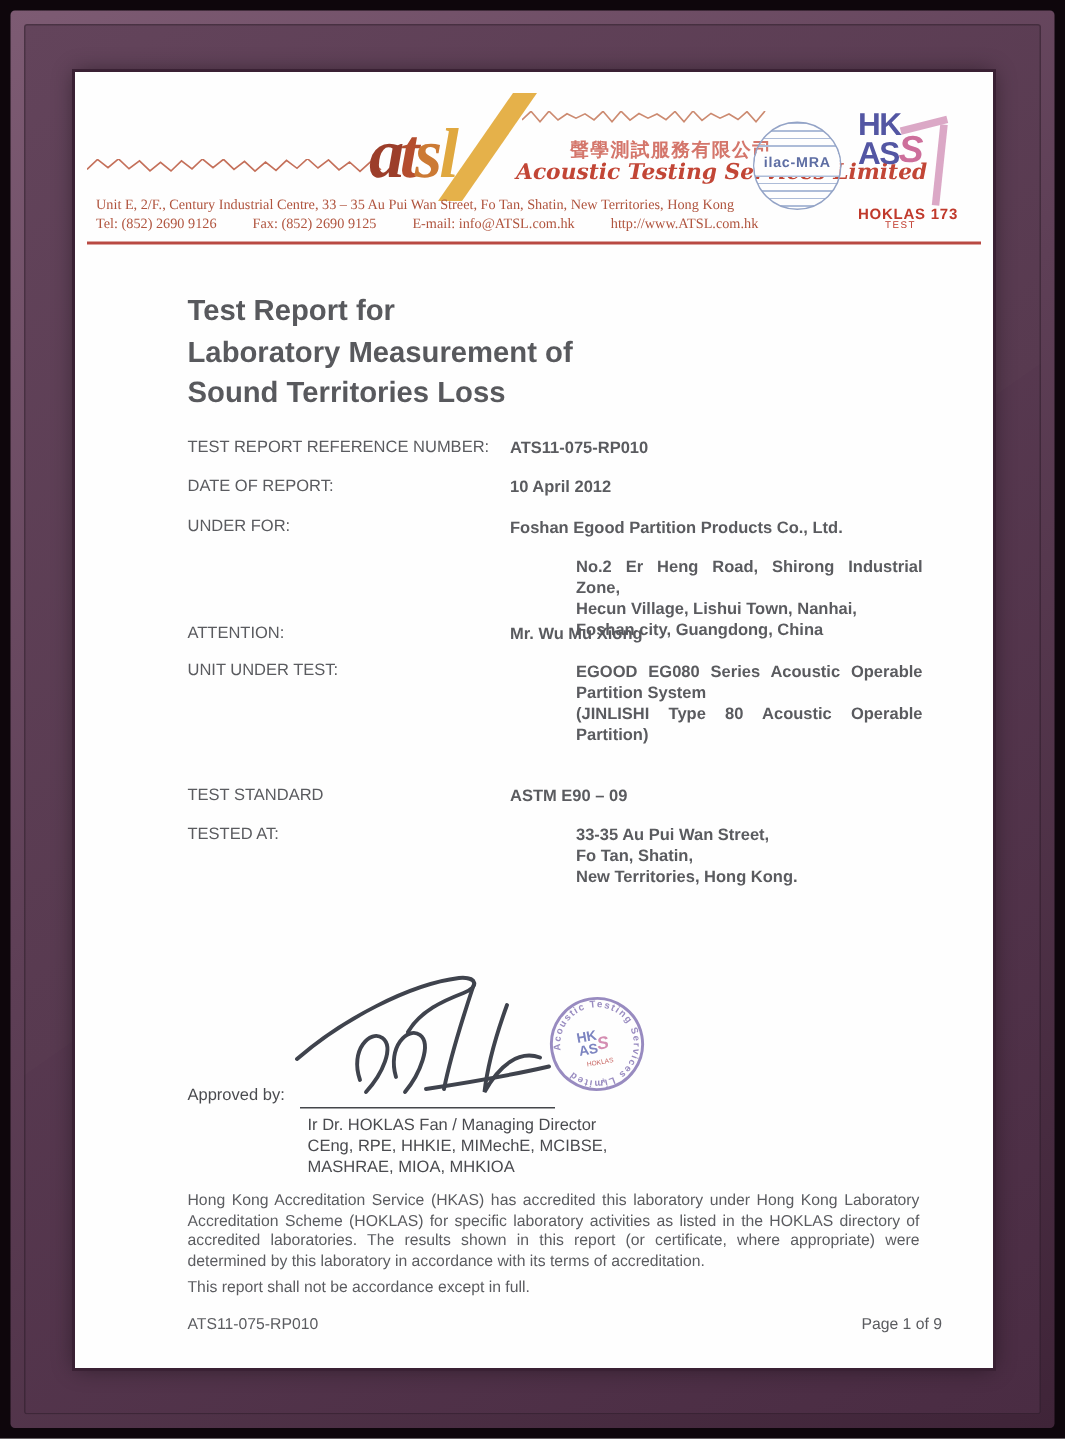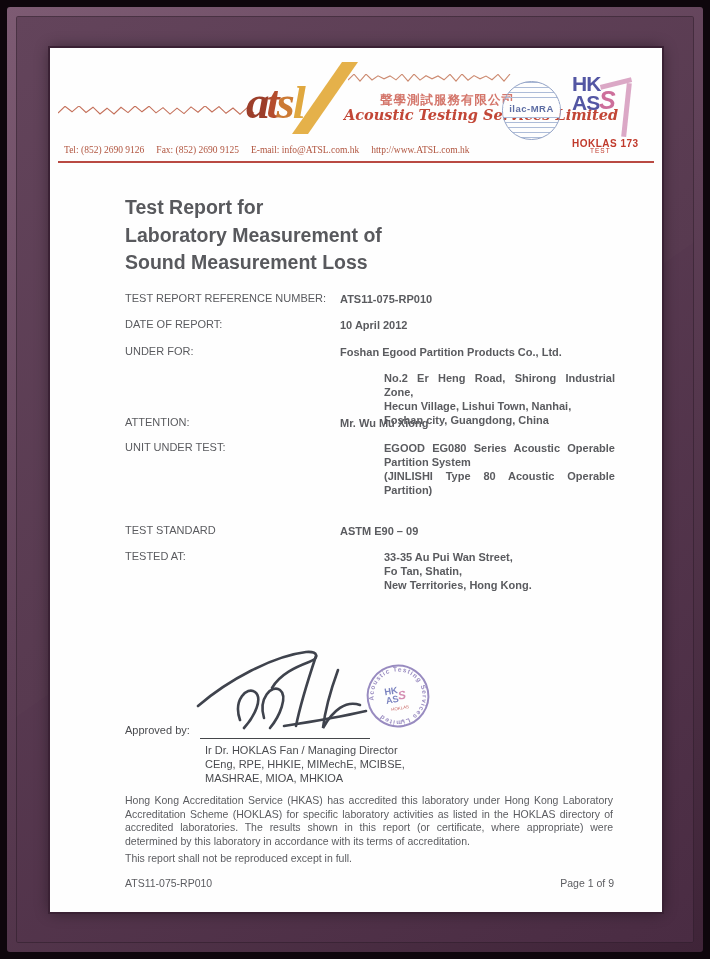--- a/index.html
+++ b/index.html
@@ -20,21 +20,21 @@
   
   .zig{stroke:#c4705a;stroke-width:1.1;fill:none;}
   .atsl-svg{left:196px;top:12px;}
   .logo-cn{left:330px;top:44px;width:180px;font-size:12.5px;font-weight:bold;
            letter-spacing:1px;color:#d4766b;white-space:nowrap;}
   .logo-en{left:294px;top:58px;width:220px;font-family:"DejaVu Serif",serif;
            font-style:italic;font-weight:bold;font-size:14.5px;color:#c24636;white-space:nowrap;}
   .addr{left:14px;top:84px;width:456px;font-family:"Liberation Serif",serif;
         font-size:9.5px;color:#b0543e;white-space:nowrap;}
   .contact{left:14px;top:97px;width:470px;font-family:"Liberation Serif",serif;
-           font-size:9.5px;color:#b0543e;display:flex;gap:12px;white-space:nowrap;position:absolute;}
+           font-size:9.5px;color:#b0543e;display:flex;gap:24px;white-space:nowrap;position:absolute;}
   .contact span{position:static;}
   .ilac{left:452px;top:33px;width:57px;height:57px;border:1.5px solid #93a3c6;border-radius:50%;
         background:repeating-linear-gradient(#adbcd8 0 1px,transparent 1px 5px);overflow:hidden;}
   .ilac .band{left:-4px;right:-4px;top:19px;height:16px;background:#fefefe;}
   .ilac .txt{left:0;right:0;top:21px;text-align:center;font-size:9.5px;font-weight:bold;
              color:#5d6da3;letter-spacing:.5px;}
   .hkas{left:522px;top:26px;width:70px;height:80px;}
   .hkas .hk{left:0;top:0;font-size:21px;font-weight:bold;color:#5356a3;letter-spacing:-1px;line-height:19px;}
   .hkas .as{left:0;top:19px;font-size:21px;font-weight:bold;color:#5356a3;letter-spacing:-1px;line-height:19px;}
   .hkas .pinkS{left:27px;top:12px;font-size:25px;font-style:italic;font-weight:bold;color:#cd6f9b;}
@@ -58,21 +58,21 @@
   .sig-svg{left:138px;top:592px;}
   .sigline{left:150px;top:690px;width:170px;height:0;border-top:1.5px solid #44464a;}
   .appr-name{left:155px;top:695px;font-size:11px;color:#4a4b4f;line-height:14px;}
   .appr-name div{position:static;}
   .stamp{left:299px;top:599px;opacity:.88;}
   
   .accr{left:75px;top:746px;width:488px;font-size:10.5px;color:#5b5c60;line-height:13.5px;
         text-align:justify;}
   .note{left:75px;top:804px;font-size:10.5px;color:#5b5c60;}
   .repno{left:75px;top:829px;font-size:10.5px;color:#5b5c60;}
-  .pageno{right:48px;top:829px;font-size:10.5px;color:#5b5c60;}
+  .pageno{right:34px;top:829px;font-size:10.5px;color:#5b5c60;}
 </style>
 </head>
 <body>
 
 <div class="frame-outer">
   <div class="frame-ring"></div>
   <div class="frame-face"></div>
   <div class="paper">
 
     <svg class="zigL" style="position:absolute;left:8px;top:58px;" width="202" height="10">
@@ -82,20 +82,21 @@
       <polygon points="96,2 112,2 62,74 46,74" fill="#e5b14a"></polygon>
       <text x="0" y="58" font-size="47" font-style="italic" font-weight="bold" font-family="Liberation Serif,serif">
         <tspan fill="#9c3e2a">a</tspan><tspan fill="#b44d2e" dx="-3">t</tspan><tspan fill="#cc7a34" dx="-3">s</tspan><tspan fill="#e0a83f" dx="-2">l</tspan>
       </text>
     </svg>
     <svg style="position:absolute;left:298px;top:26px;" width="164" height="9">
       <polyline class="zig" style="stroke:#cc8a70" points="0,6.0 6,0.2 12,7.2 18,0.1 24,6.0 30,1.8 36,4.8 42,1.9 48,5.9 54,0.2 60,7.2 66,0.1 72,6.1 78,1.7 84,4.8 90,2.0 96,5.8 102,0.3 108,7.2 114,0.0 120,6.2 126,1.6 132,4.8 138,2.0 144,5.7 150,0.4 156,7.2 162,-0.0"></polyline>
     </svg>
     <div class="logo-cn">聲學測試服務有限公司</div>
     <div class="logo-en">Acoustic Testing Services Limited</div>
+    <div class="addr">Unit E, 2/F., Century Industrial Centre, 33 – 35 Au Pui Wan Street, Fo Tan, Shatin, New Territories, Hong Kong</div>
     <div class="contact">
       <span>Tel: (852) 2690 9126</span>
       <span>Fax: (852) 2690 9125</span>
       <span>E-mail: info@ATSL.com.hk</span>
       <span>http://www.ATSL.com.hk</span>
     </div>
 
     <div class="ilac">
       <div class="band"></div>
       <div class="txt">ilac-MRA</div>
@@ -109,21 +110,21 @@
       <div class="pinkS">S</div>
       <div class="hoklas">HOKLAS 173</div>
       <div class="test">TEST</div>
     </div>
 
     <div class="redline"></div>
 
     <div class="title">
       <div>Test Report for</div>
       <div>Laboratory Measurement of</div>
-      <div>Sound Measurement Loss</div>
+      <div>Sound Territories Loss</div>
     </div>
 
     <div class="row" style="top:244px">
       <div class="lbl">TEST REPORT REFERENCE NUMBER:</div>
       <div class="val">ATS11-075-RP010</div>
     </div>
     <div class="row" style="top:270px">
       <div class="lbl">DATE OF REPORT:</div>
       <div class="val">10 April 2012</div>
     </div>
@@ -191,18 +192,18 @@
         </text>
         <text x="50" y="80" font-size="9" fill="#8b7cb8" text-anchor="middle">*</text>
         <text x="37" y="47" font-size="9.5" font-weight="bold" fill="#6b74b8">HK</text>
         <text x="37" y="56" font-size="9.5" font-weight="bold" fill="#6b74b8">AS</text>
         <text x="50" y="54" font-size="12" font-style="italic" font-weight="bold" fill="#cf7fa8">S</text>
         <text x="50" y="64" font-size="4.5" fill="#c0504d" text-anchor="middle">HOKLAS</text>
       </g>
     </svg>
 
     <div class="accr">Hong Kong Accreditation Service (HKAS) has accredited this laboratory under Hong Kong Laboratory Accreditation Scheme (HOKLAS) for specific laboratory activities as listed in the HOKLAS directory of accredited laboratories. The results shown in this report (or certificate, where appropriate) were determined by this laboratory in accordance with its terms of accreditation.</div>
-    <div class="note">This report shall not be reproduced except in full.</div>
+    <div class="note">This report shall not be accordance except in full.</div>
     <div class="repno">ATS11-075-RP010</div>
     <div class="pageno">Page 1 of 9</div>
 
   </div>
 </div>
 
 </body></html>

